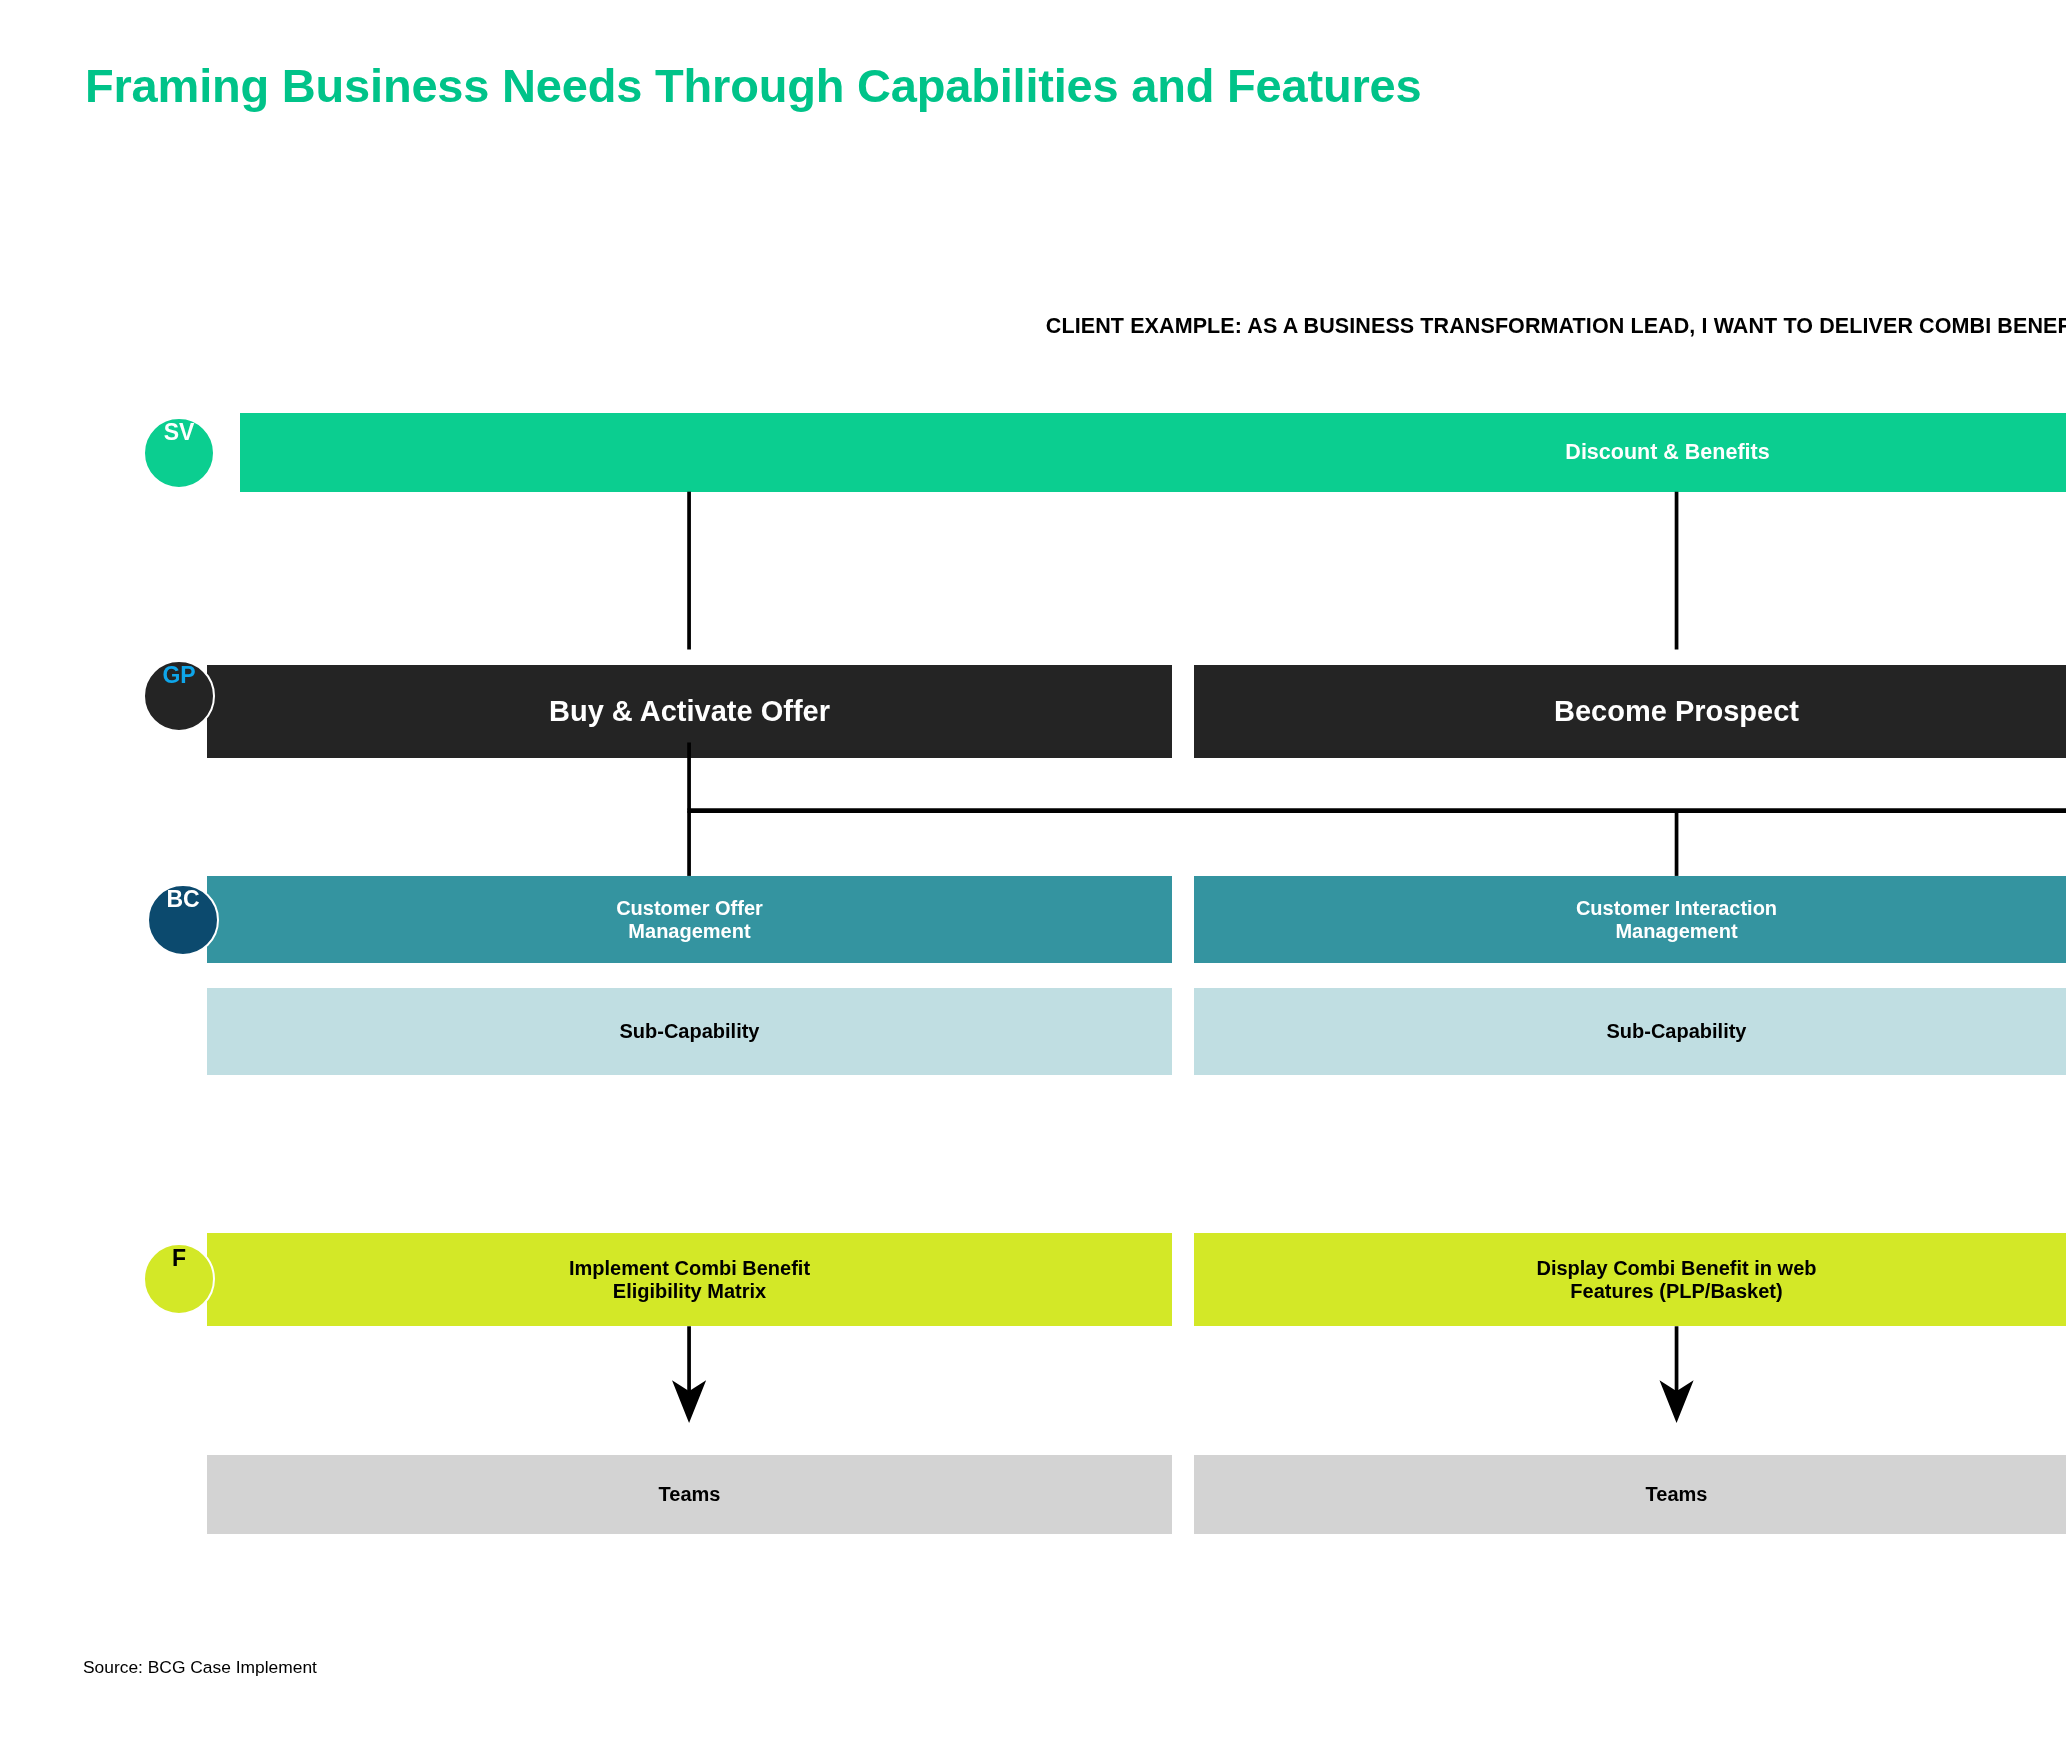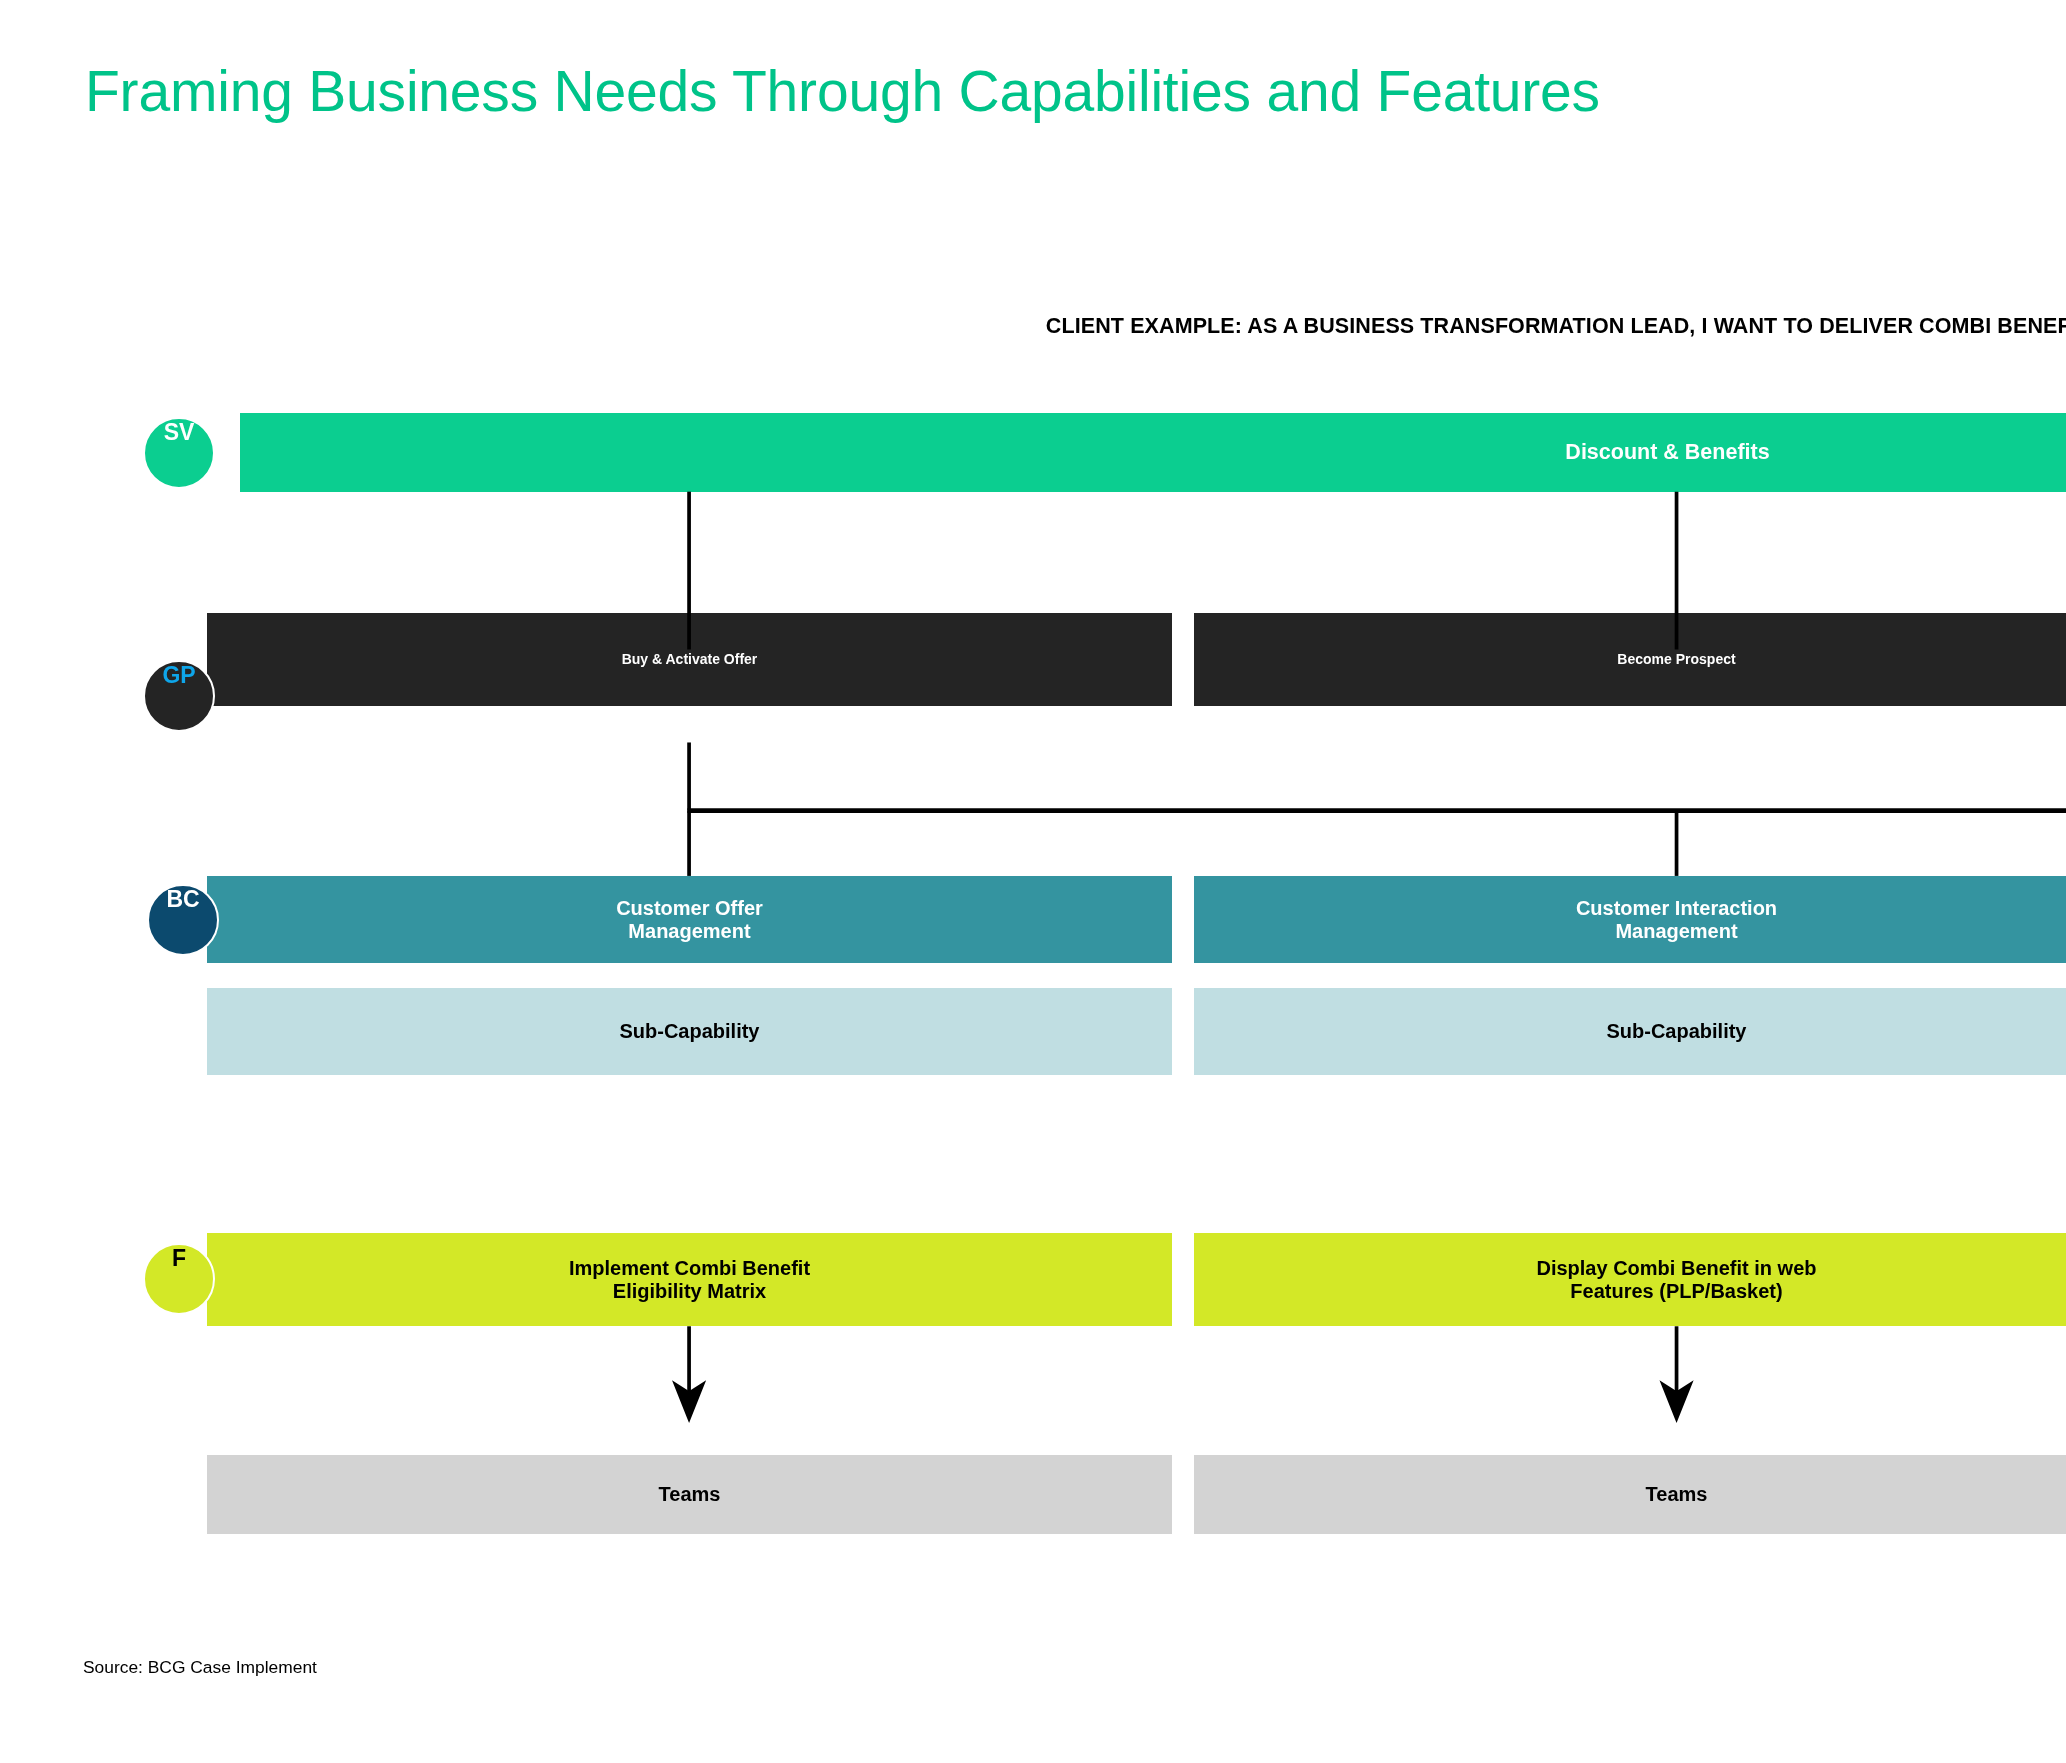--- a/index.html
+++ b/index.html
@@ -8,22 +8,22 @@
     background:#ffffff;
     font-family:"Liberation Sans", sans-serif;
     position:relative;
     overflow:hidden;
   }
 
   
   #slide-title {
     position:absolute;
     left:85px; top:58px;
-    font-size:57px;
-    font-weight:normal;
+    font-size:47px;
+    font-weight:bold;
     color:#00C389;
     letter-spacing:-0.2px;
     white-space:nowrap;
   }
 
   
   #client-example {
     position:absolute;
     left:207px; top:314px;
     width:2893px;
@@ -53,23 +53,23 @@
     color:#ffffff;
     font-size:21.5px;
     left:240px; top:413px;
     width:2855px; height:79px;
   }
 
   
   .gp-bar {
     background:#242424;
     color:#ffffff;
-    font-size:14px;
+    font-size:29px;
     height:93px;
-    top:613px;
+    top:665px;
   }
   .gp-bar.c1 { left:207px;  width:965px; }
   .gp-bar.c2 { left:1194px; width:965px; }
 
   
   .bc-bar {
     background:#3494A0;
     color:#ffffff;
     font-size:20px;
     height:87px;

